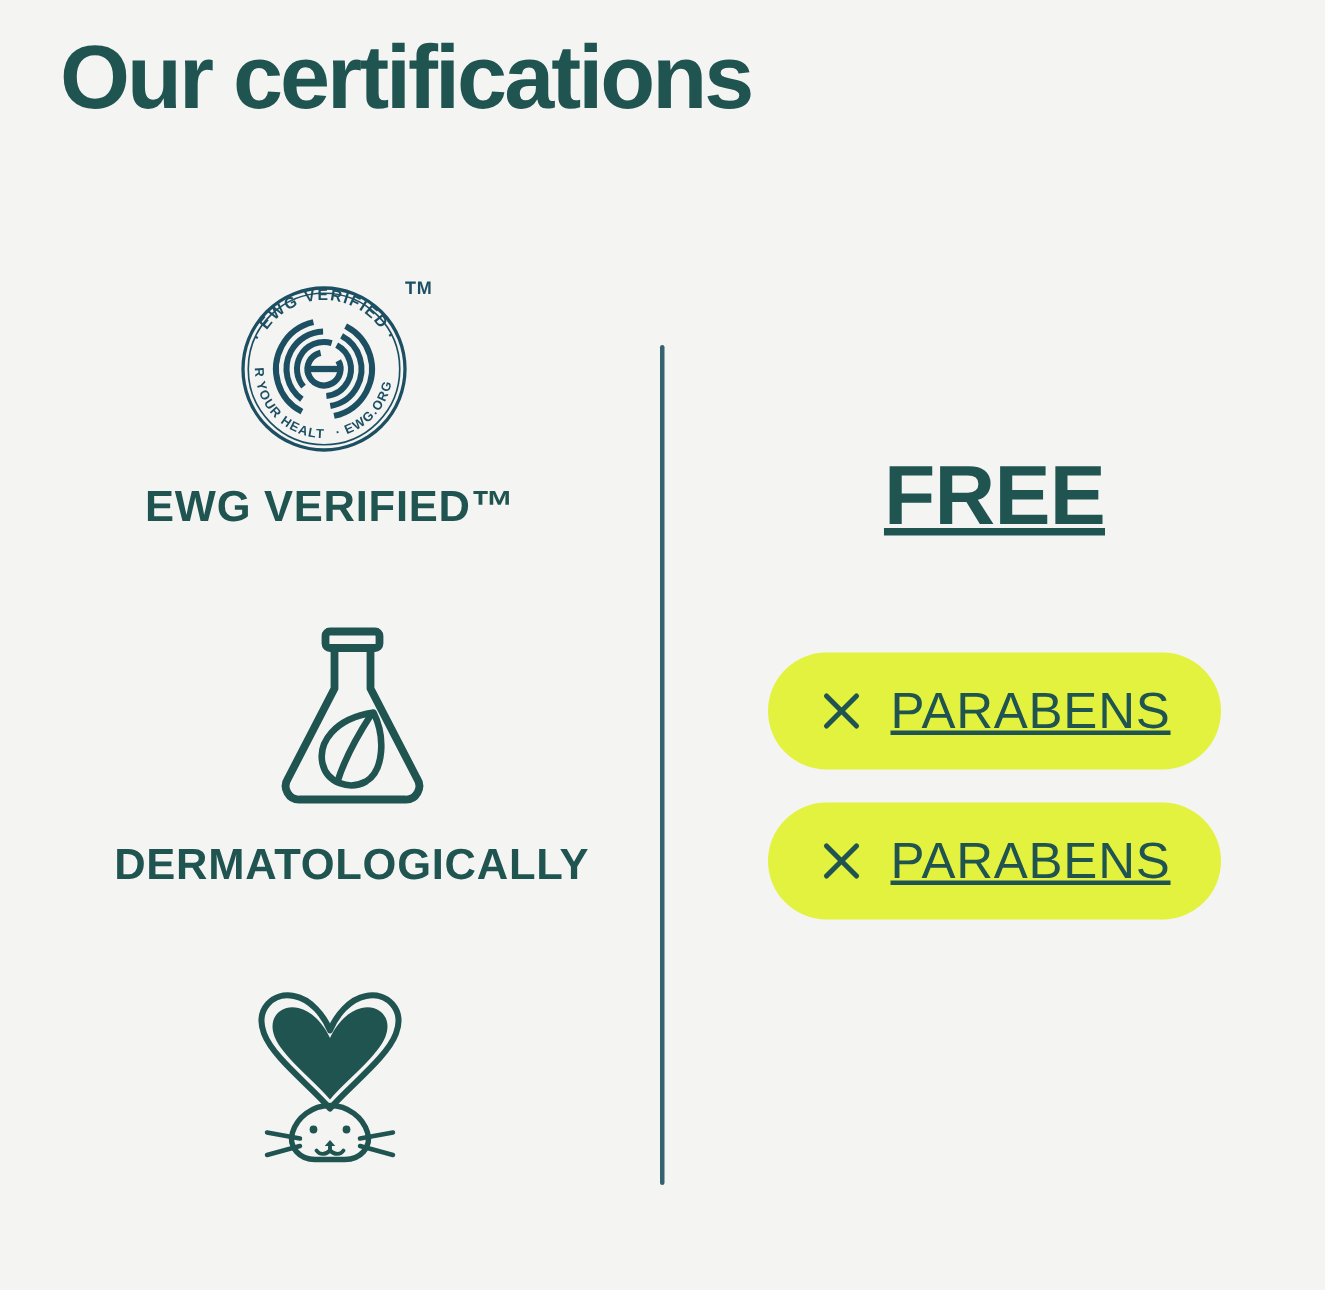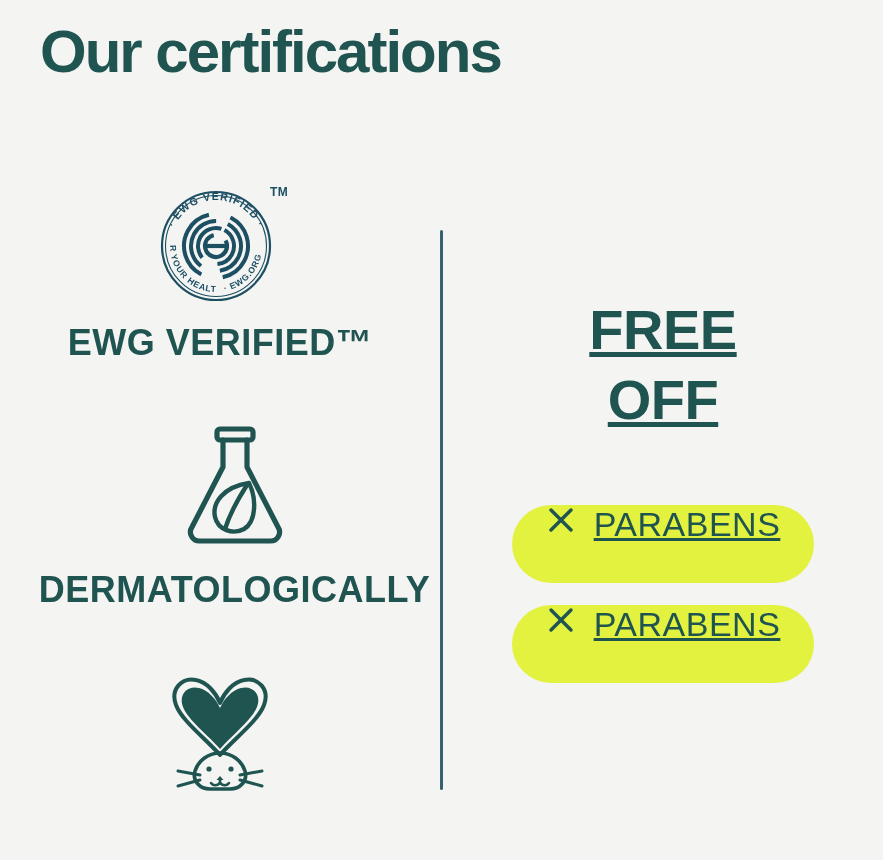--- a/index.html
+++ b/index.html
@@ -75,21 +75,21 @@
     width: 100%;
   }
 
   .cert-icon {
     display: block;
     line-height: 0;
   }
 
   .cert-label {
     margin-top: 14px;
-    font-size: 36px;
+    font-size: 29px;
     font-weight: 700;
     letter-spacing: 0.5px;
     text-align: center;
     line-height: 1.15;
     color: #1f5450;
     text-transform: uppercase;
   }
 
   .cert-ewg       { margin-top: 8px; }
   .cert-derma     { margin-top: 60px; padding-left: 29px; }
@@ -116,21 +116,21 @@
     gap: 22px;
     align-items: center;
   }
 
   .pill {
     background: #e2f23f;
     border-radius: 999px;
     height: 78px;
     padding: 0 34px;
     display: flex;
-    align-items: flex-start;
+    align-items: center;
     gap: 18px;
     cursor: pointer;
     border: none;
     min-width: 300px;
   }
 
   .pill-x {
     flex: 0 0 auto;
     line-height: 0;
   }
@@ -243,21 +243,21 @@
         </svg>
       </span>
     </div>
 
   </div>
 
   <div class="divider"></div>
 
   <div class="col-right">
 
-    <div class="free-off"><span>FREE</span><br><span>OFF</span></div>
+    <div class="free-off"><span>FREE</span><br></div>
 
     <div class="pill-list">
 
       <div class="pill">
         <span class="pill-x">
           <svg width="30" height="30" viewBox="0 0 30 30" aria-hidden="true" stroke="#1f5450" stroke-width="3.4" stroke-linecap="round">
             <line x1="5" y1="5" x2="25" y2="25"></line>
             <line x1="25" y1="5" x2="5" y2="25"></line>
           </svg>
         </span>

